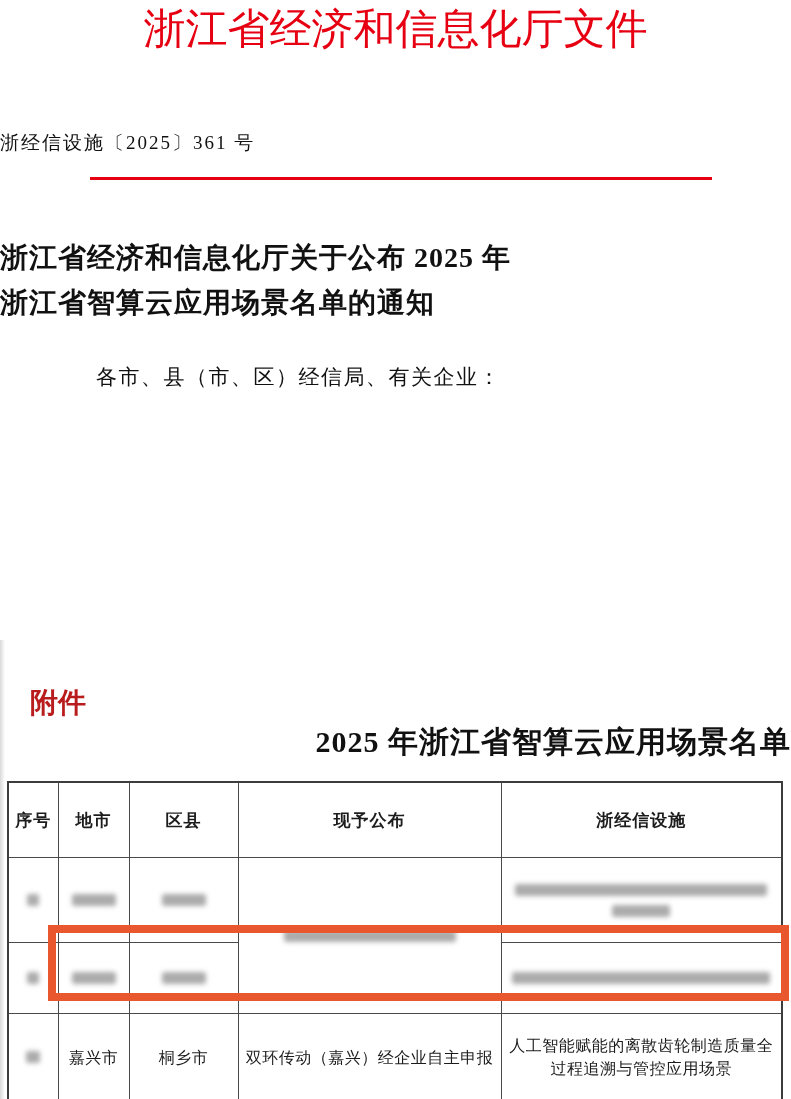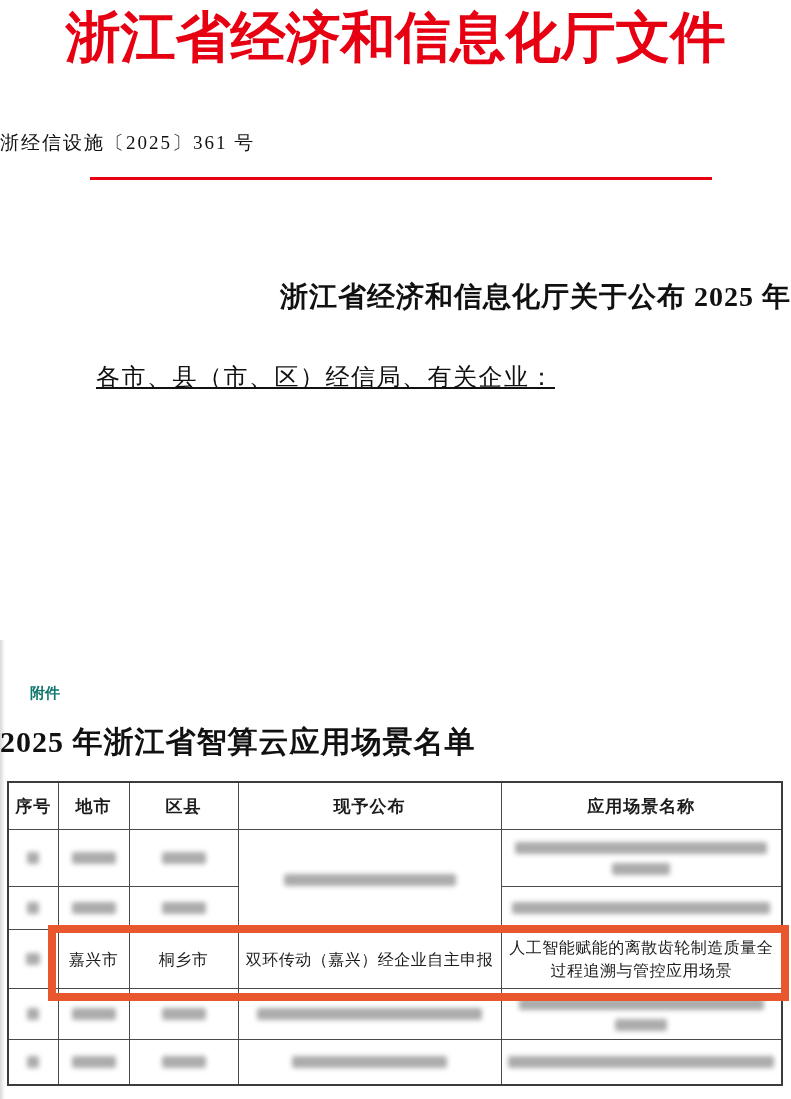--- a/index.html
+++ b/index.html
@@ -10,55 +10,55 @@
   .page{
     position:relative;width:791px;height:1099px;background:#ffffff;overflow:hidden;
     font-family:"Liberation Serif","DejaVu Serif",serif;color:#111;
   }
   .page::before{
     content:"";position:absolute;left:0;top:640px;bottom:0;width:5px;
     background:linear-gradient(to right,#d9d9d9,rgba(255,255,255,0));
   }
   .letterhead{
     position:absolute;top:1px;left:0;width:100%;text-align:center;
-    font-size:55px;font-weight:bold;color:var(--letterhead-red);
+    font-size:42px;font-weight:normal;color:var(--letterhead-red);
     letter-spacing:0px;white-space:nowrap;
   }
   .doc-number{
     position:absolute;top:130px;left:0;width:100%;text-align:left;
     font-size:19px;letter-spacing:2px;
   }
   .red-rule{
     position:absolute;top:177px;left:90px;width:622px;height:3px;
     background:var(--letterhead-red);
   }
   .notice-title{
-    position:absolute;top:235px;left:0;width:100%;text-align:right;
-    font-size:28px;font-weight:bold;line-height:45px;letter-spacing:1px;margin-top:39px;
+    position:absolute;top:235px;left:0;width:100%;text-align:left;
+    font-size:28px;font-weight:bold;line-height:45px;letter-spacing:1px;
   }
   .body-block{
     position:absolute;top:356px;left:96px;width:606px;
-    font-size:24px;line-height:43px;text-align:justify;letter-spacing:1.5px;text-decoration:underline;
+    font-size:21px;line-height:43px;text-align:justify;letter-spacing:1.5px;
   }
   .body-block p{margin:0;}
   .body-paragraph{text-indent:2em;}
   .attachment-label{
-    position:absolute;top:684px;left:30px;font-size:15px;font-weight:bold;color:#0f766e;
+    position:absolute;top:684px;left:30px;font-size:28px;font-weight:bold;color:#b91c1c;
   }
   .table-title{
-    position:absolute;top:722px;left:0;width:100%;text-align:left;
+    position:absolute;top:722px;left:0;width:100%;text-align:right;
     font-size:30px;font-weight:bold;letter-spacing:1px;
   }
   .table-wrap{position:absolute;top:781px;left:7px;width:774px;}
   table.scenario{
     border-collapse:collapse;table-layout:fixed;width:774px;
     border:2px solid #3c3c3c;
   }
   table.scenario th,table.scenario td{
-    border:1px solid #4a4a4a;padding:0 6px;vertical-align:middle;
+    border:1px solid #4a4a4a;padding:14px 6px;vertical-align:middle;
     font-size:16px;text-align:center;color:#1c1c1c;
   }
   table.scenario th{font-size:17px;font-weight:bold;height:46px;letter-spacing:1px;}
   tr.r46 td{height:56px;}
   tr.r47 td{height:42px;}
   tr.r48 td{height:58px;}
   tr.r49 td{height:50px;}
   tr.r50 td{height:44px;}
   tr.r48 td{font-size:16px;line-height:23px;letter-spacing:0.5px;}
   .bar{
@@ -81,20 +81,21 @@
 <div class="page">
 
   <div class="letterhead">浙江省经济和信息化厅文件</div>
 
   <div class="doc-number">浙经信设施〔2025〕361 号</div>
 
   <div class="red-rule"></div>
 
   <div class="notice-title">
     <div>浙江省经济和信息化厅关于公布 2025 年</div>
+    <div>浙江省智算云应用场景名单的通知</div>
   </div>
 
   <div class="body-block">
     <p class="salutation">各市、县（市、区）经信局、有关企业：</p>
   </div>
 
   <div class="attachment-label">附件</div>
 
   <div class="table-title">2025 年浙江省智算云应用场景名单</div>
 
@@ -106,21 +107,21 @@
           <col style="width:109px">
         <col style="width:263px">
           <col style="width:281px">
       </colgroup>
       <thead>
         <tr>
           <th>序号</th>
           <th>地市</th>
           <th>区县</th>
           <th>现予公布</th>
-          <th>应用场景名称</th>
+          <th>浙经信设施</th>
         </tr>
       </thead>
       <tbody>
         <tr class="r46">
           <td>
               <div class="bar w12"></div>
             </td>
           <td>
               <div class="bar w44"></div>
             </td>

